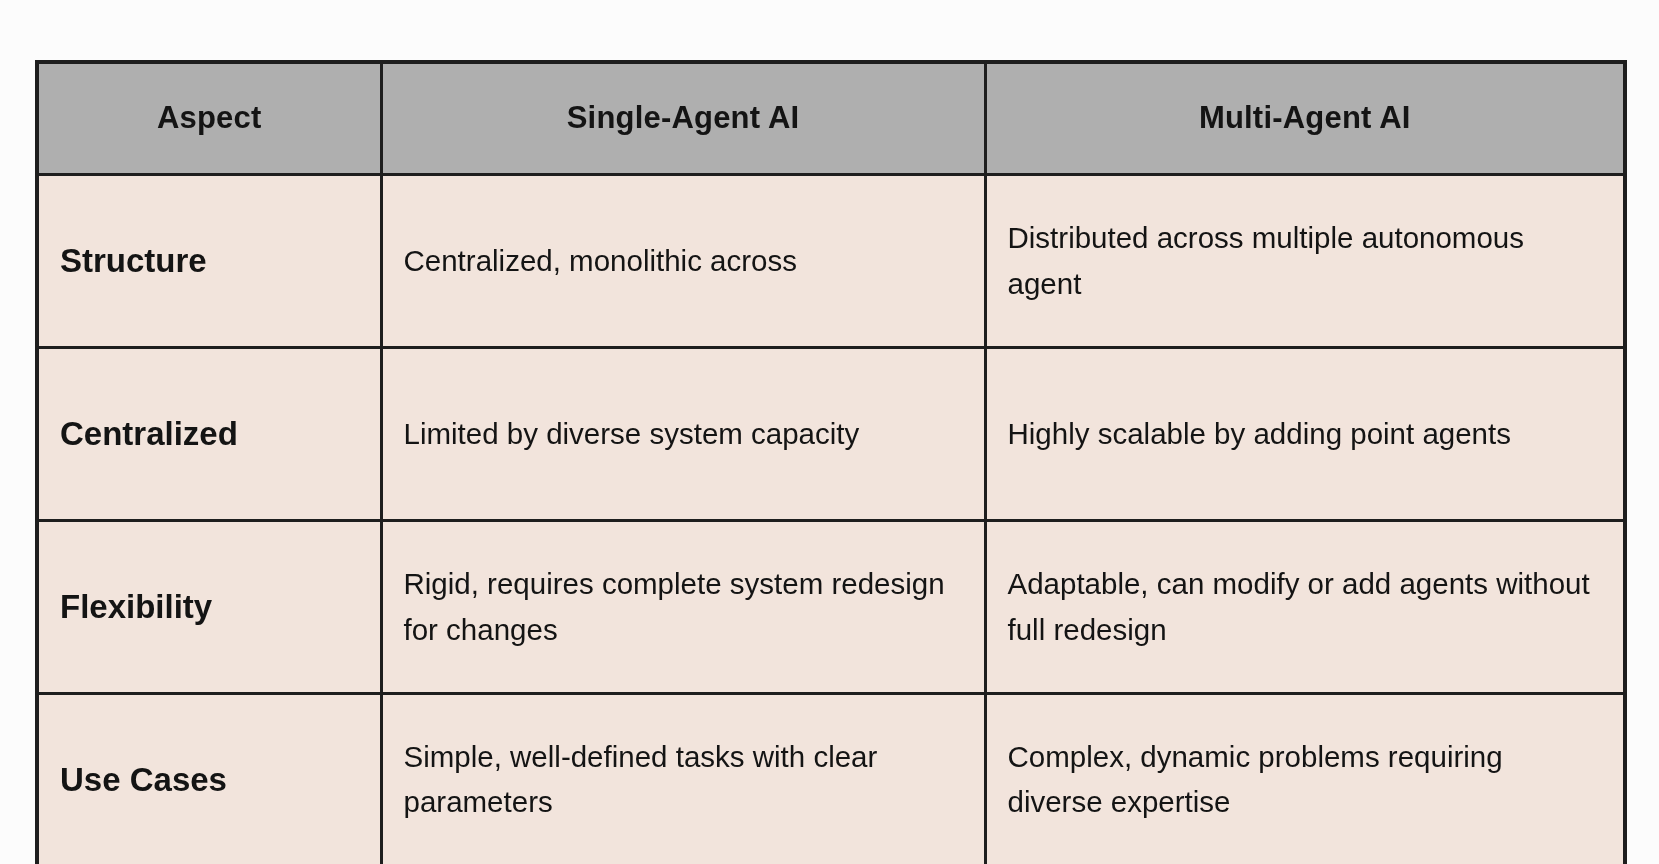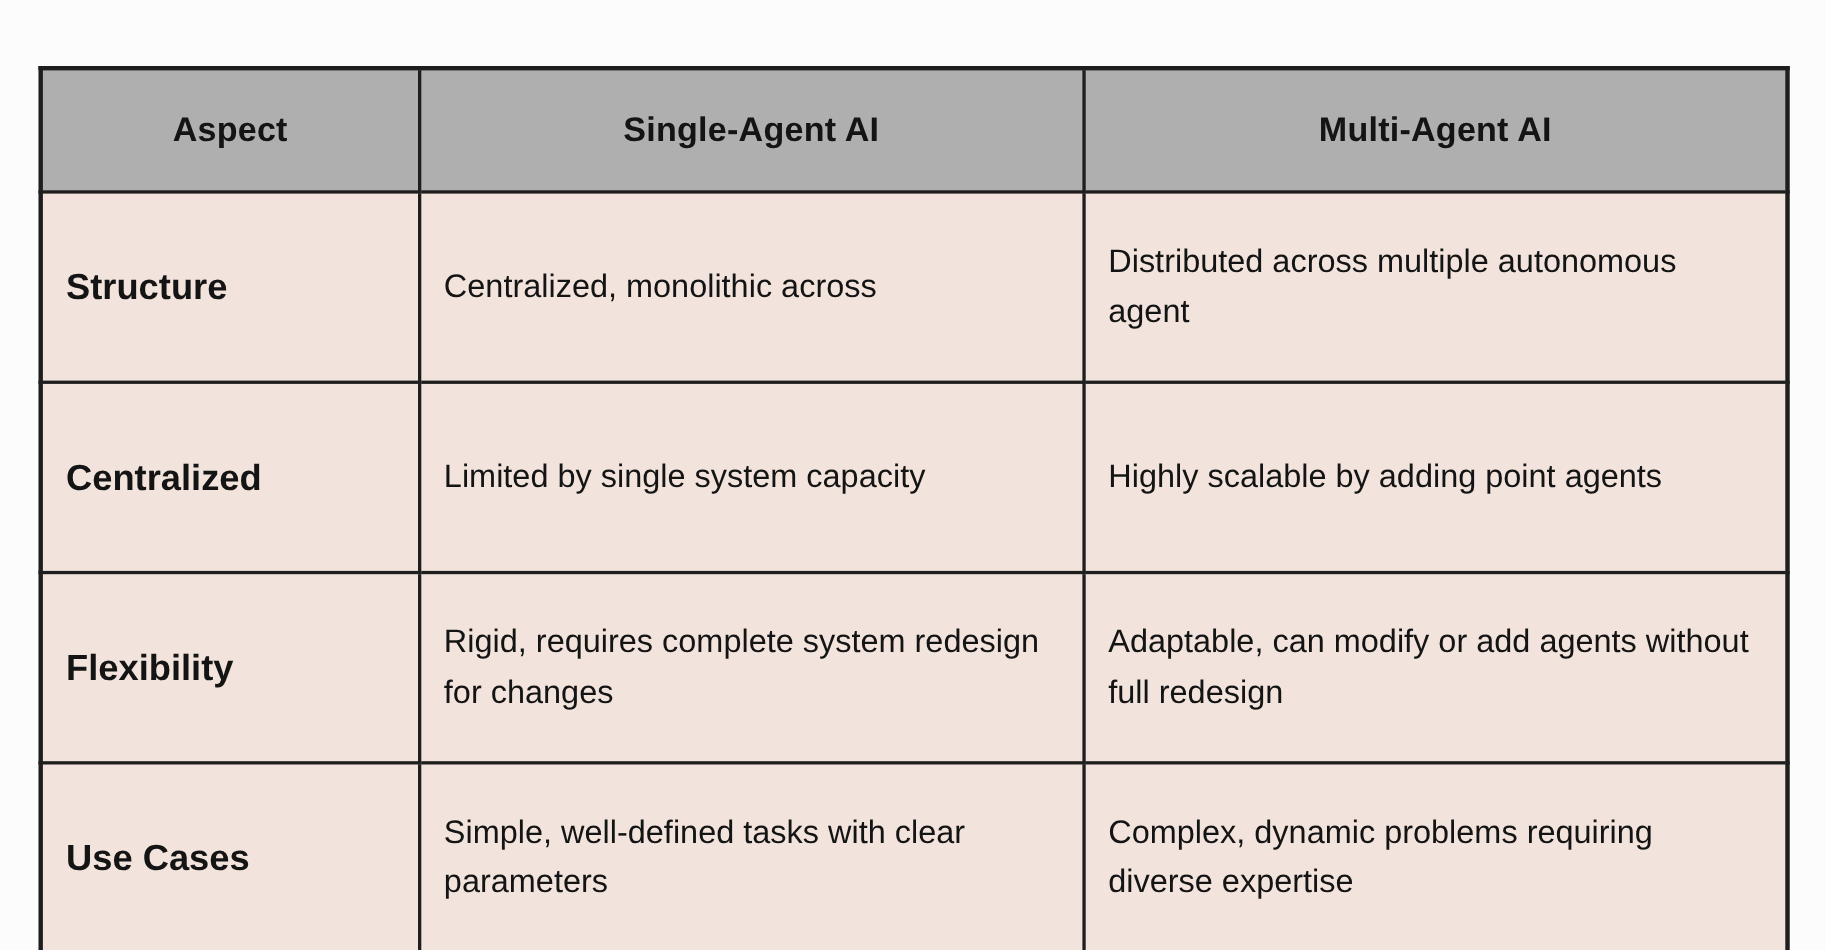--- a/index.html
+++ b/index.html
@@ -79,21 +79,21 @@
       </tr>
     </thead>
     <tbody>
       <tr>
         <td class="aspect">Structure</td>
         <td>Centralized, monolithic across</td>
         <td>Distributed across multiple autonomous agent</td>
       </tr>
       <tr>
         <td class="aspect">Centralized</td>
-        <td>Limited by single system capacity</td>
+        <td>Limited by diverse system capacity</td>
         <td>Highly scalable by adding point agents</td>
       </tr>
       <tr>
         <td class="aspect">Flexibility</td>
         <td>Rigid, requires complete system redesign for changes</td>
         <td>Adaptable, can modify or add agents without full redesign</td>
       </tr>
       <tr>
         <td class="aspect">Use Cases</td>
         <td>Simple, well-defined tasks with clear parameters</td>

